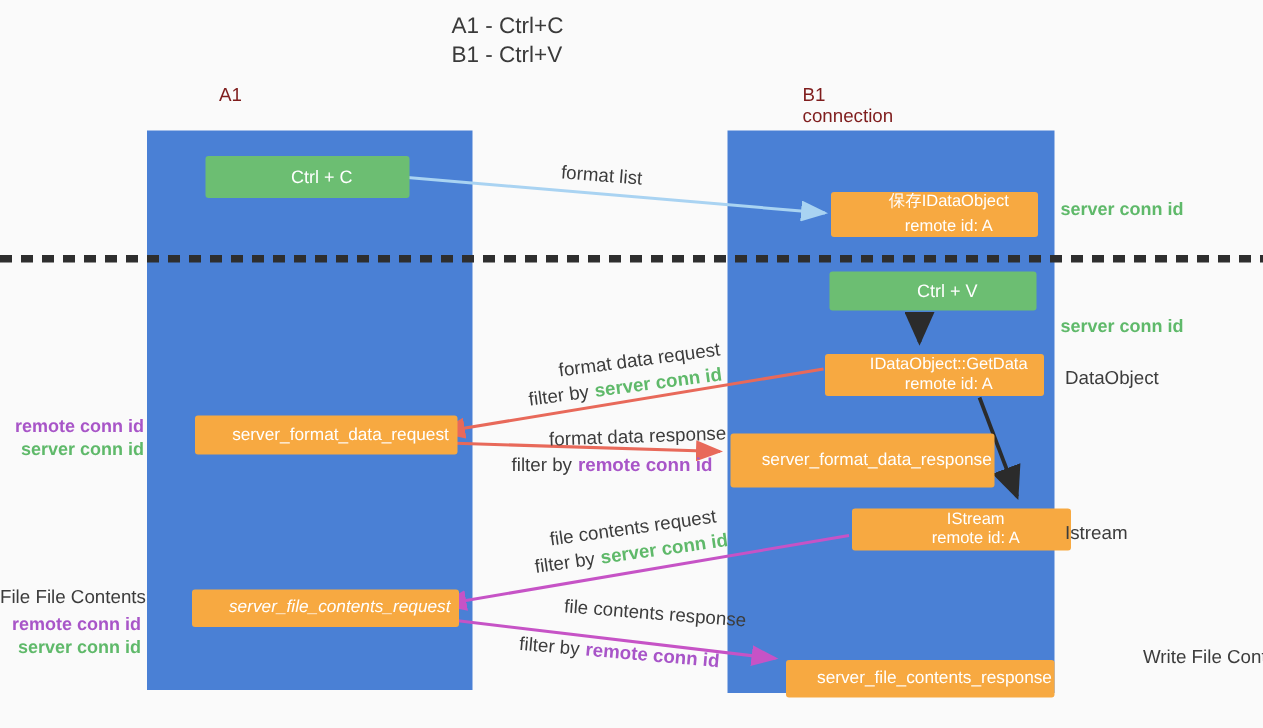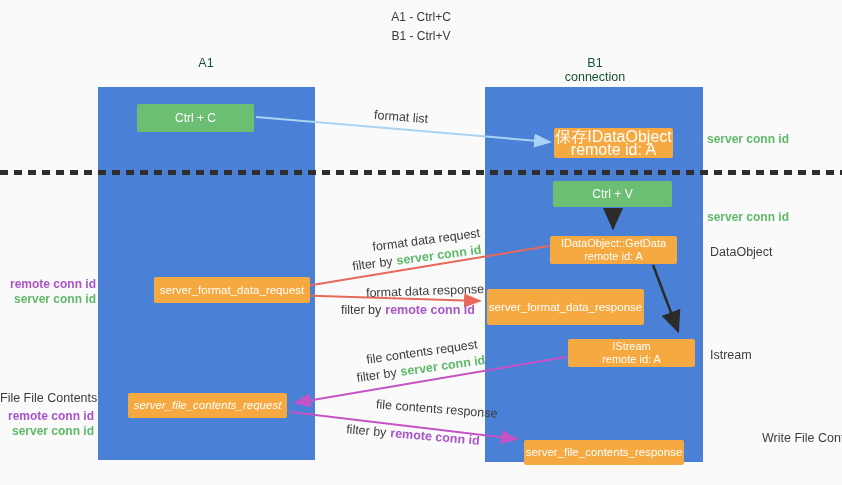--- a/index.html
+++ b/index.html
@@ -11,45 +11,45 @@
     color:#3c3c3c;
   }
   .canvas{position:absolute;inset:0;width:842px;height:485px;}
 
   
   .col{position:absolute;background:#4a80d5;z-index:1;}
   .col-a{left:98px;top:87px;width:217px;height:373px;}
   .col-b{left:485px;top:87px;width:218px;height:375px;}
 
   
-  .title{position:absolute;left:301px;top:8px;width:240px;text-align:center;
-         font-size:12px;line-height:19px;color:#3a3a3a;z-index:3;}
-  .col-header{position:absolute;width:120px;text-align:center;font-size:12.5px;
-              line-height:14px;color:#14532d;z-index:3;}
+  .title{position:absolute;left:301px;top:8px;width:240px;
+         font-size:15px;line-height:19px;color:#3a3a3a;z-index:3;}
+  .col-header{position:absolute;width:120px;font-size:12.5px;
+              line-height:14px;color:#7f1d1d;z-index:3;}
   .col-header-a{left:146px;top:56px;}
   .col-header-b{left:535px;top:56px;}
 
   
   .dashes{position:absolute;left:0;top:170px;width:842px;height:5px;z-index:5;
           background:repeating-linear-gradient(to right,#2e2e2e 0 8px,transparent 8px 14px);}
 
   
   svg.arrows{position:absolute;left:0;top:0;z-index:2;}
 
   
   .box{position:absolute;z-index:3;display:flex;flex-direction:column;
        align-items:center;justify-content:center;color:#ffffff;
-       font-size:11.5px;line-height:13px;border-radius:2px;text-align:center;}
+       font-size:11.5px;line-height:13px;border-radius:2px;text-align:center;padding-left:19px;}
   .green{background:#6cbe72;}
   .orange{background:#f7a941;}
   .b-ctrl-c{left:137px;top:104px;width:117px;height:28px;font-size:12px;}
-  .b-save{left:554px;top:128px;width:119px;height:30px;font-size:16px;}
+  .b-save{left:554px;top:128px;width:119px;height:30px;font-size:11px;justify-content:space-between;}
   .b-ctrl-v{left:553px;top:181px;width:119px;height:26px;font-size:12px;}
   .b-getdata{left:550px;top:236px;width:127px;height:28px;font-size:11px;}
-  .b-fmt-req{left:130px;top:277px;width:156px;height:26px;margin-left:24px;}
+  .b-fmt-req{left:130px;top:277px;width:156px;height:26px;}
   .b-fmt-resp{left:487px;top:289px;width:157px;height:36px;}
   .b-istream{left:568px;top:339px;width:127px;height:28px;font-size:11px;}
   .b-file-req{left:128px;top:393px;width:159px;height:25px;font-style:italic;}
   .b-file-resp{left:524px;top:427px;width:160px;height:25px;margin-top:13px;}
 
   
   .lbl{position:absolute;z-index:4;font-size:12.5px;white-space:nowrap;color:#3c3c3c;}
   .lbl .grn{color:#5fb96a;font-weight:bold;}
   .lbl .pur{color:#a855c8;font-weight:bold;}
   .grn-t{color:#5fb96a;font-weight:bold;}

